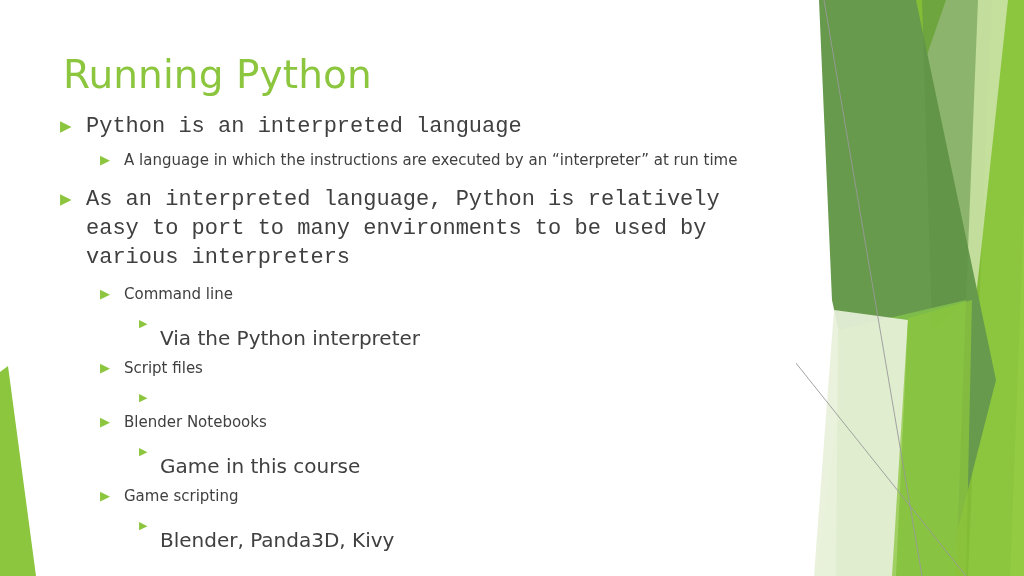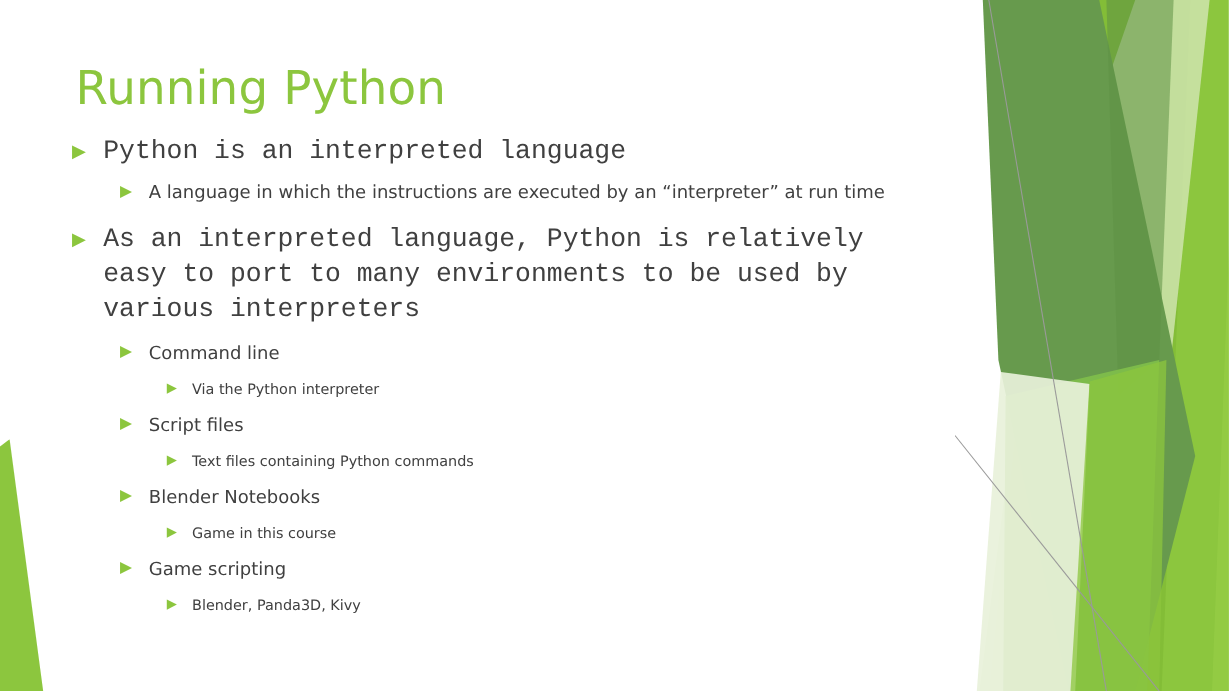--- a/index.html
+++ b/index.html
@@ -111,22 +111,23 @@
     padding-left: 79px;
     margin-top: 6px;
     margin-bottom: 2px;
   }
   .lvl3 .marker {
     font-size: 11px;
     width: 21px;
     padding-top: 5px;
   }
   .lvl3 .btext {
-    font-size: 12px;
+    font-size: 20px;
     line-height: 22px;
+    margin-top: 14px;
   }
 
   .sp-before-lg { margin-top: 12px; }
   .sp-before-md { margin-top: 9px; }
 </style>
 </head>
 <body>
 
 <div id="slide">
 
@@ -189,21 +190,20 @@
       <span class="btext">Via the Python interpreter</span>
     </div>
 
     <div class="bullet-row lvl2">
       <span class="marker">▶</span>
       <span class="btext">Script files</span>
     </div>
 
     <div class="bullet-row lvl3">
       <span class="marker">▶</span>
-      <span class="btext">Text files containing Python commands</span>
     </div>
 
     <div class="bullet-row lvl2">
       <span class="marker">▶</span>
       <span class="btext">Blender Notebooks</span>
     </div>
 
     <div class="bullet-row lvl3">
       <span class="marker">▶</span>
       <span class="btext">Game in this course</span>

